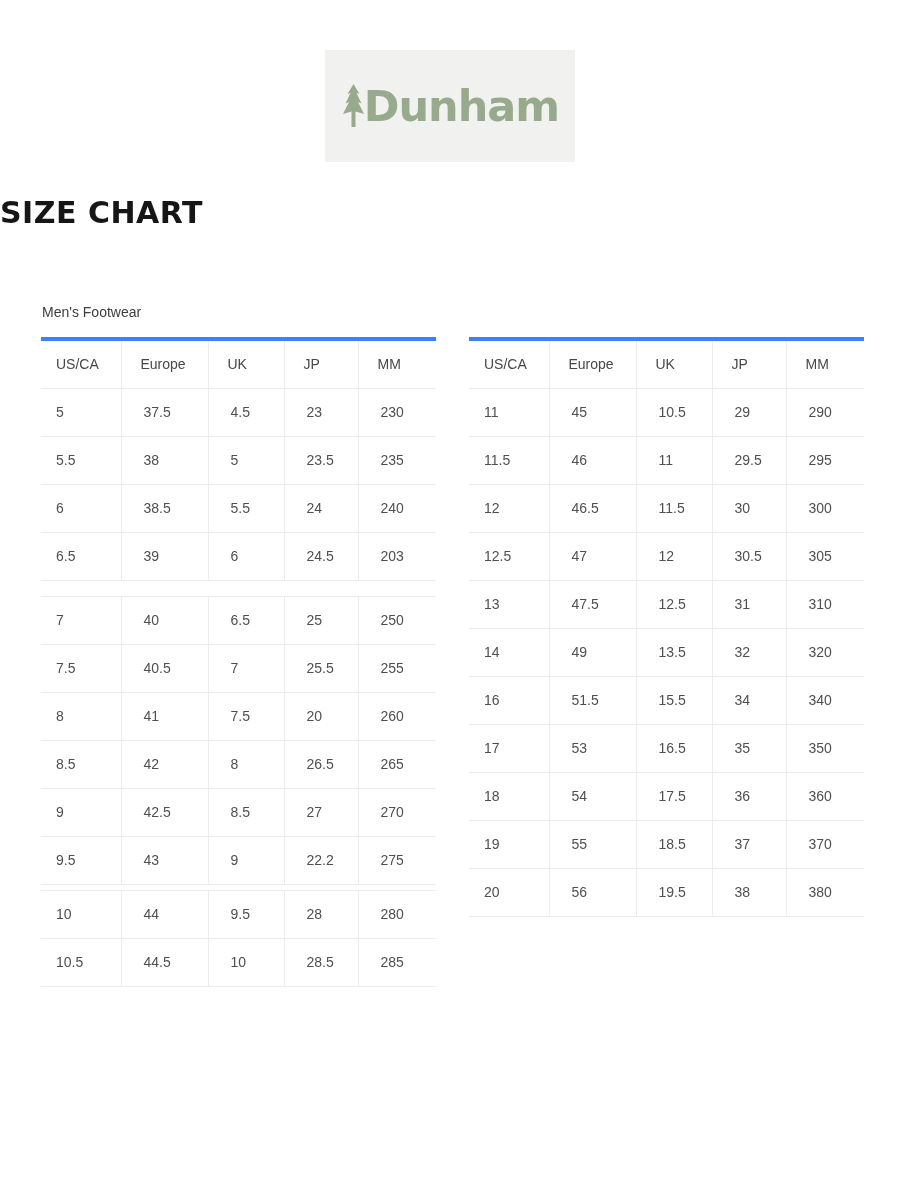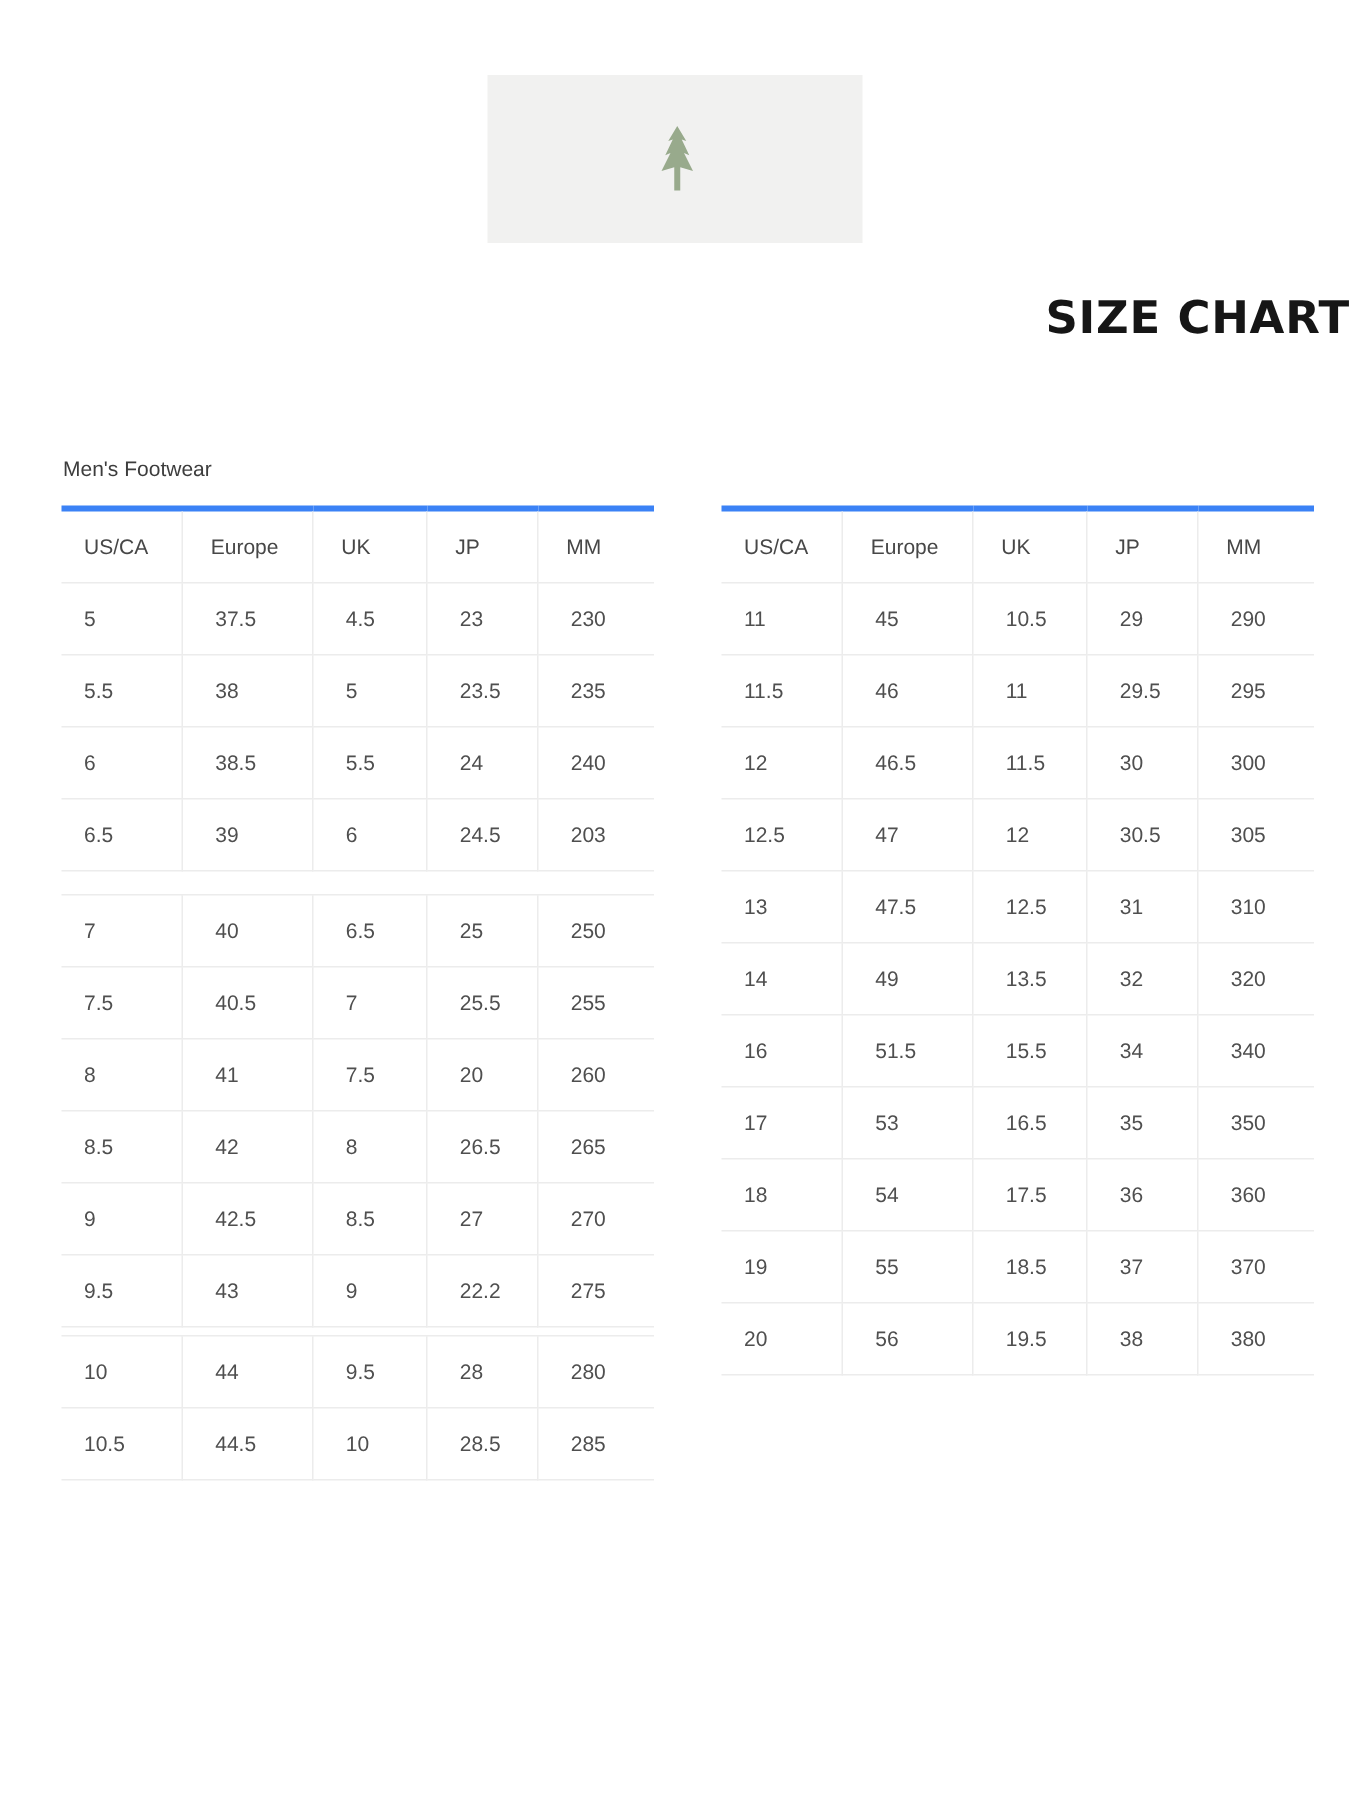--- a/index.html
+++ b/index.html
@@ -11,26 +11,26 @@
     background:#f1f1f0;
     display:flex; align-items:center; justify-content:center;
   }
   .logo-tree { display:flex; margin-right:-2px; margin-top:2px; }
   .logo-text {
     font-family:"DejaVu Sans", sans-serif;
     font-size:43px; font-weight:bold; color:#98aa8c; letter-spacing:-1px;
   }
 
   .title {
-    margin-top:33px; text-align:right;
+    margin-top:33px; text-align:left;
     font-family:"DejaVu Sans", sans-serif;
     font-size:30px; font-weight:bold; color:#161616; letter-spacing:0.5px;
   }
 
-  .content { display:flex; align-items:flex-start; margin:74px 0 0 41px; gap:45px; }
+  .content { display:flex; align-items:flex-start; margin:74px 0 0 41px; gap:33px; }
   .section-label { font-size:14px; color:#3d3d3d; height:18px; margin:0 0 15px 1px; }
   .right-col { margin-top:33px; }
 
   table.size-table {
     border-collapse:collapse; table-layout:fixed; width:395px;
     background:#ffffff;
   }
   .size-table th, .size-table td {
     height:48px; text-align:left; padding:0 0 0 22px;
     font-size:14px; font-weight:normal; color:#4f4f4f;
@@ -48,20 +48,21 @@
 </style>
 </head>
 <body>
 
 <div class="logo-box">
   <span class="logo-tree">
     <svg width="25" height="47" viewBox="0 0 25 47" xmlns="http://www.w3.org/2000/svg">
       <polygon fill="#98aa8c" points="12.5,0 18.5,10 15.5,9 20.5,19.5 17,18 23,30 14.5,27.5 14.5,43 10.5,43 10.5,27.5 2,30 8,18 4.5,19.5 9.5,9 6.5,10"></polygon>
     </svg>
   </span>
+  <span class="logo-text">Dunham</span>
 </div>
 
 <h1 class="title">SIZE CHART</h1>
 
 <div class="content">
   <div class="left-col">
     <div class="section-label">Men's Footwear</div>
     <table class="size-table">
         <colgroup>
           <col style="width: 80px;">

